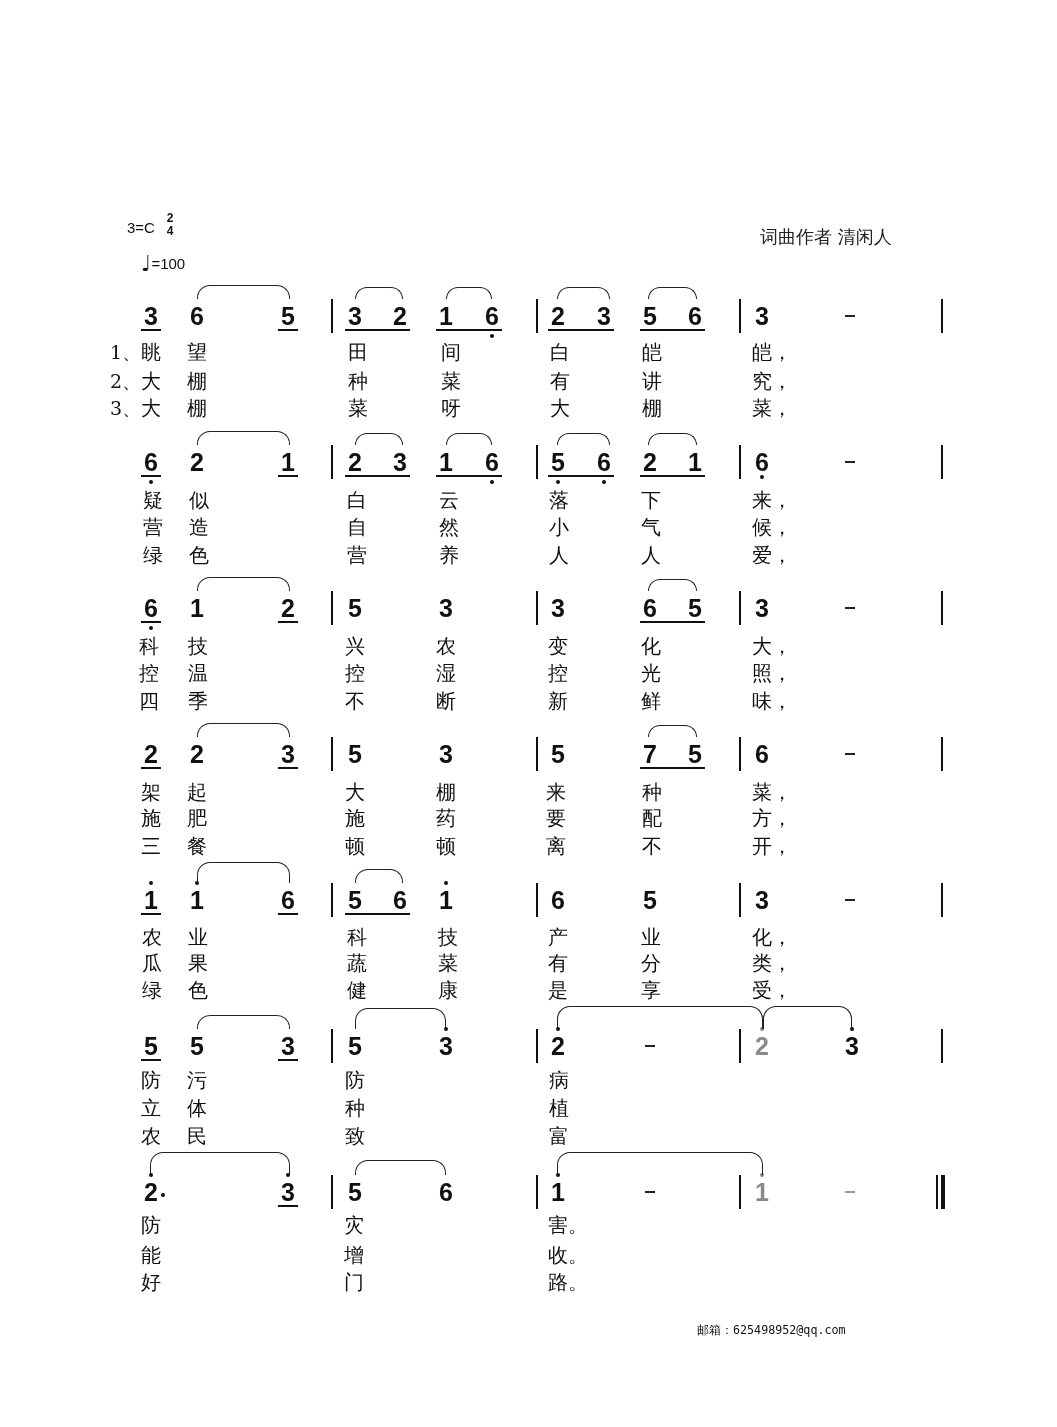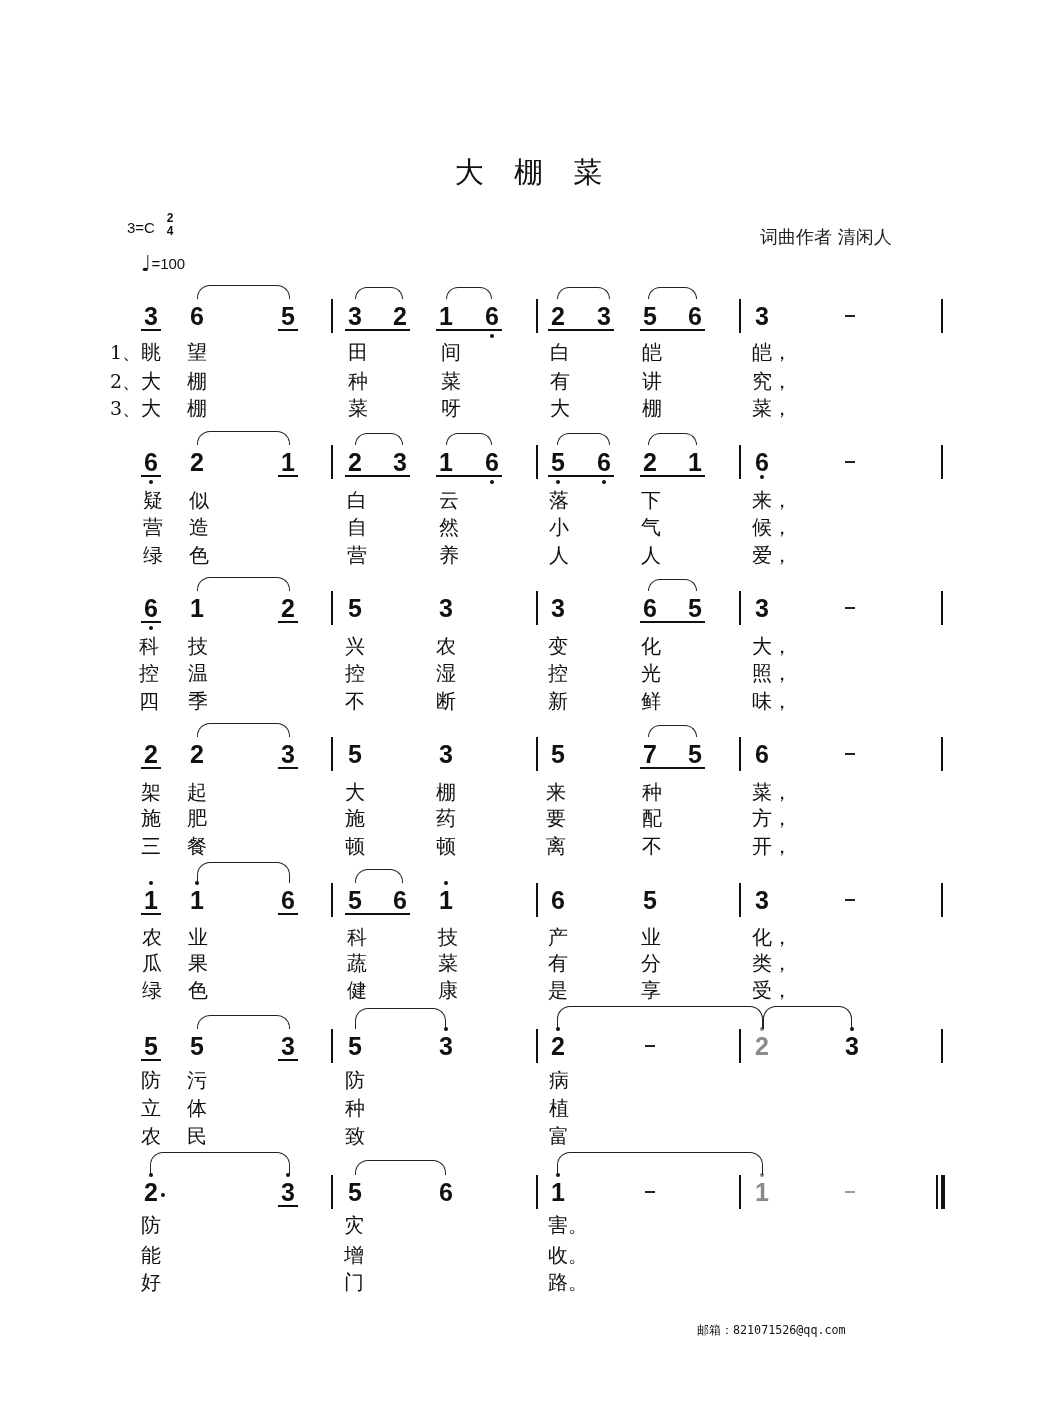--- a/index.html
+++ b/index.html
@@ -123,21 +123,20 @@
       line-height: 22px;
       white-space: nowrap;
       transform: translateX(-100%);
       color: #111;
     }
   </style>
 </head>
 <body>
 
 <div class="page">
-  <div class="title">大 棚 菜</div>
 
   <div class="key">3=C</div>
   <div class="timesig">
     <div>2</div>
     <div>4</div>
   </div>
 
   <div class="tempo">
     <span class="tnote">♩</span><span class="tval">=100</span>
   </div>
@@ -452,15 +451,15 @@
         <div class="lyric" style="left: 141px; top: 1244px;">能</div>
         <div class="lyric" style="left: 344px; top: 1244px;">增</div>
         <div class="lyric" style="left: 548px; top: 1244px;">收。</div>
         <div class="lyric" style="left: 141px; top: 1271px;">好</div>
         <div class="lyric" style="left: 344px; top: 1271px;">门</div>
         <div class="lyric" style="left: 548px; top: 1271px;">路。</div>
       </div>
     </div>
 
   <div class="footer">
-    <span class="flabel">邮箱：</span><span class="fmail">821071526@qq.com</span>
+    <span class="flabel">邮箱：</span><span class="fmail">625498952@qq.com</span>
   </div>
 </div>
 
 </body></html>

